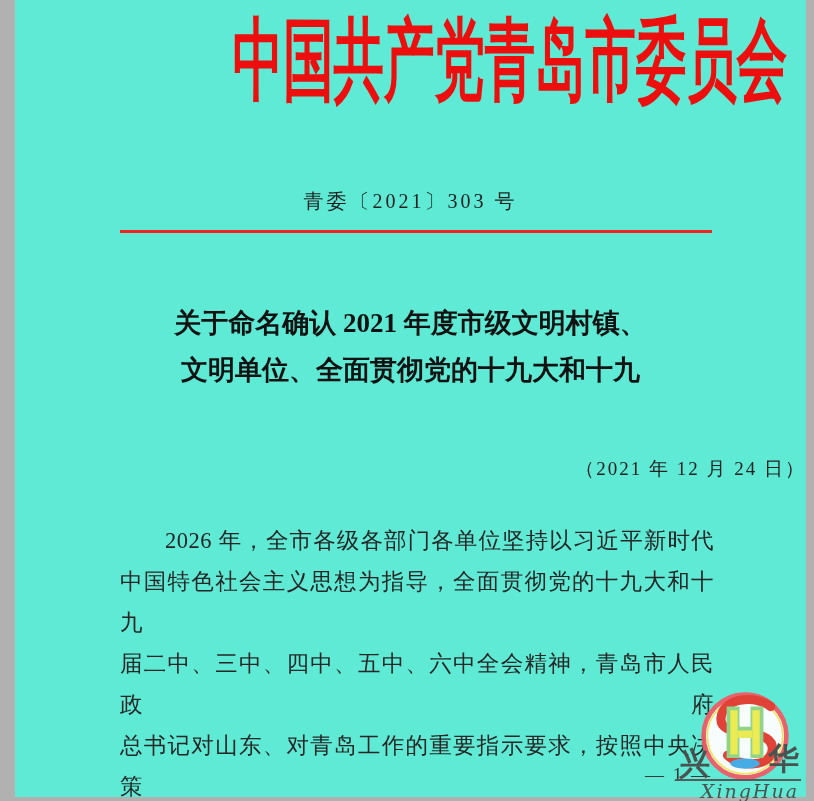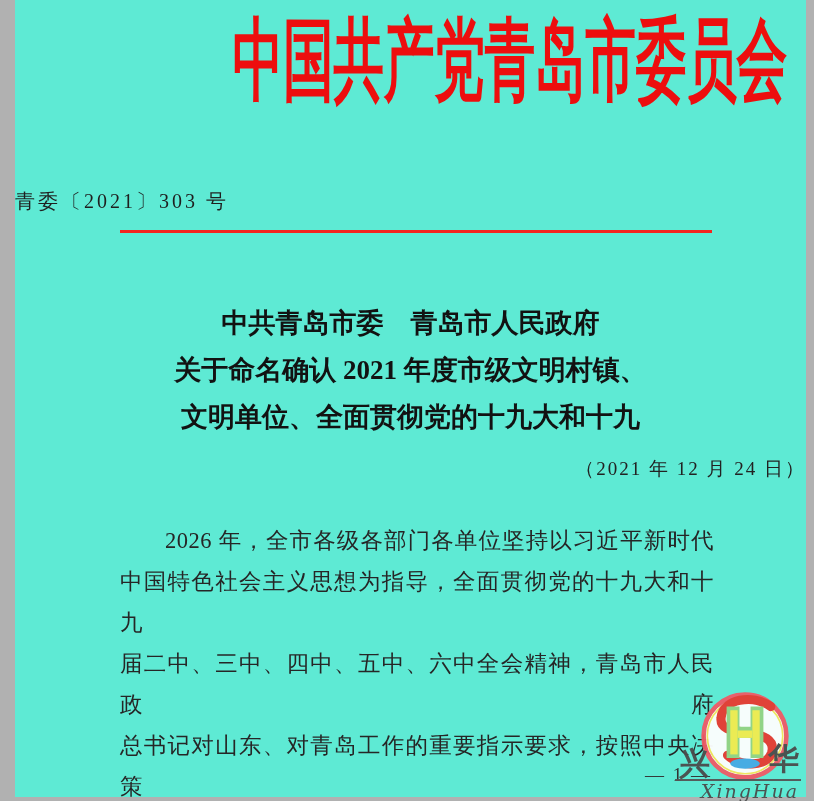--- a/index.html
+++ b/index.html
@@ -14,21 +14,21 @@
   }
   
   .masthead{
     position:absolute;top:14px;left:0;width:100%;
     text-align:center;color:#ed0e0e;font-weight:bold;
     font-size:90px;line-height:94px;white-space:nowrap;
   }
   .masthead .squeeze{display:inline-block;transform:scaleX(0.56);transform-origin:50% 50%;}
   
   .docnum{
-    position:absolute;top:188px;left:0;width:100%;text-align:left;
+    position:absolute;top:188px;left:0;width:100%;text-align:center;
     font-size:20px;letter-spacing:3px;color:#1f1f1f;
   }
   .redrule{
     position:absolute;left:105px;top:230px;width:592px;height:3px;
     background:#f42520;
   }
   
   .title{
     position:absolute;top:300px;left:0;width:100%;text-align:center;
     font-weight:bold;font-size:27px;line-height:47px;color:#121212;
@@ -71,21 +71,20 @@
 
     <div class="masthead">
       <span class="squeeze">中国共产党青岛市委员会</span>
     </div>
 
     <div class="docnum">青委〔2021〕303 号</div>
 
     <div class="redrule"></div>
 
     <div class="title">
-      <div>中共青岛市委　青岛市人民政府</div>
       <div>关于命名确认 2021 年度市级文明村镇、</div>
       <div>文明单位、全面贯彻党的十九大和十九</div>
     </div>
 
     <div class="dateline">（2021 年 12 月 24 日）</div>
 
     <div class="body-text">
       <div class="body-line indent">2026 年，全市各级各部门各单位坚持以习近平新时代</div>
       <div class="body-line">中国特色社会主义思想为指导，全面贯彻党的十九大和十九</div>
       <div class="body-line">届二中、三中、四中、五中、六中全会精神，青岛市人民政府</div>

